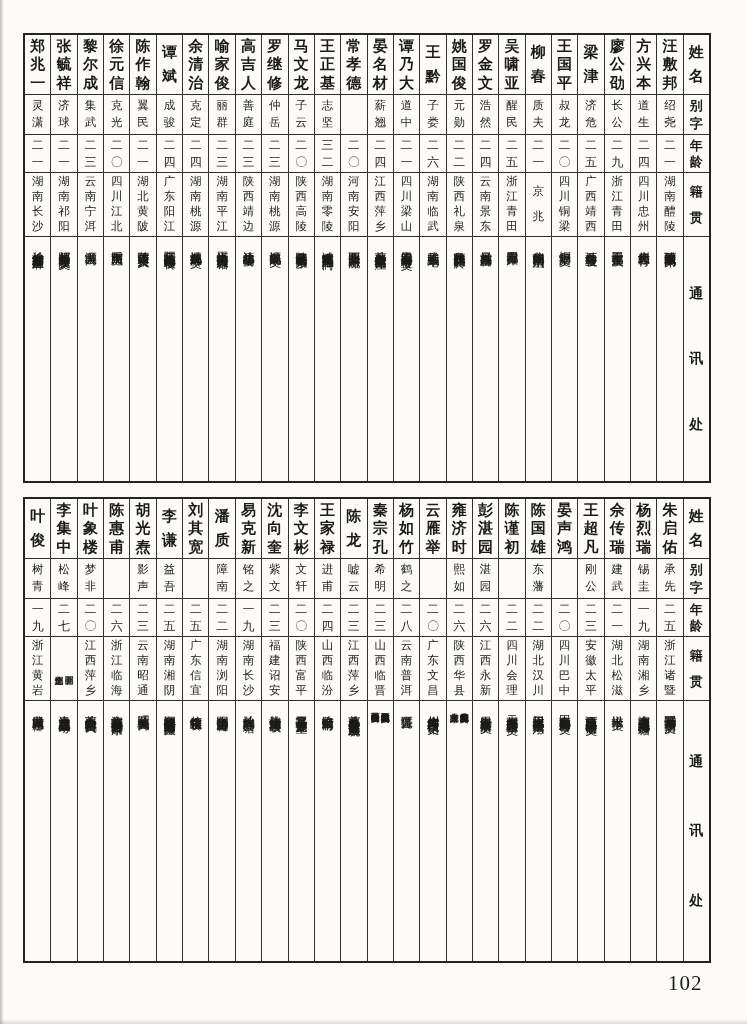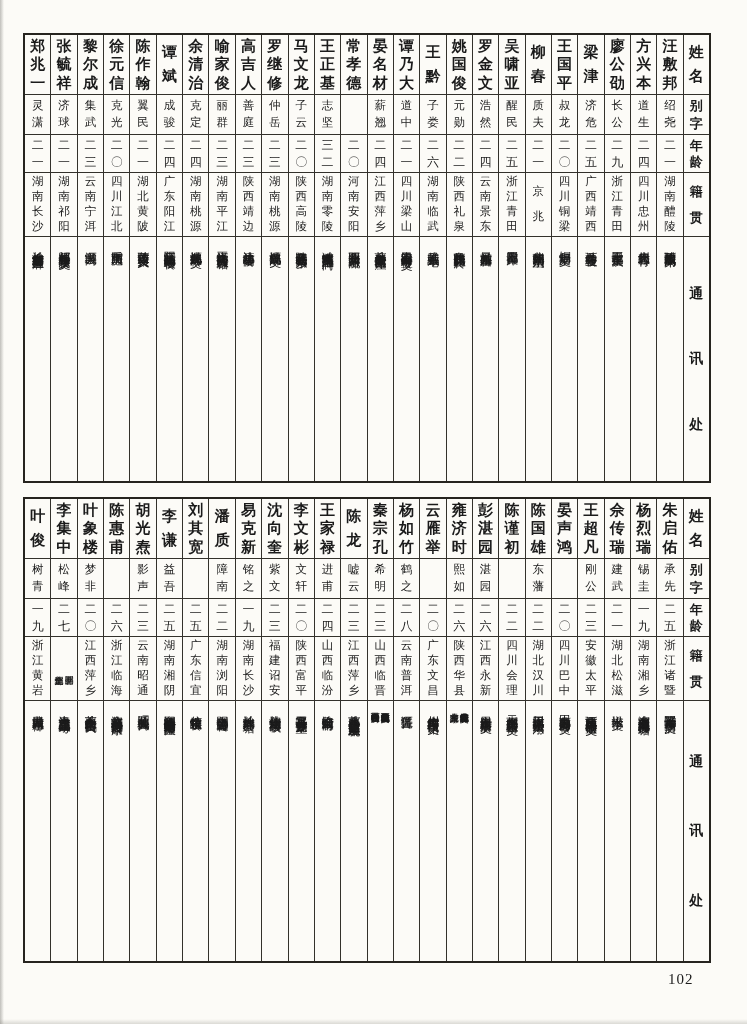--- a/index.html
+++ b/index.html
@@ -51,21 +51,21 @@
 
   .hcol .cell{font-weight:bold;}
   .hcol .name{font-size:15px;}
   .hcol .zi{font-size:13px;}
   .hcol .age{font-size:13px;}
   .hcol .origin{font-size:13px;}
   .haddr{
     flex:1;border-bottom:none;font-size:14px;font-weight:bold;
     display:flex;flex-direction:column;align-items:center;justify-content:space-evenly;
   }
-  .pagenum{position:absolute;left:668px;top:971px;font-size:15px;letter-spacing:1px;font-family:Liberation Serif, serif;}
+  .pagenum{position:absolute;left:668px;top:971px;font-size:21px;letter-spacing:1px;font-family:Liberation Serif, serif;}
 </style>
 </head>
 <body>
 
 <div class="page">
 
   <div class="rtable" id="top-cols">
     <div class="col hcol">
       <div class="cell name hdr">
           <span class="ch">姓</span>

